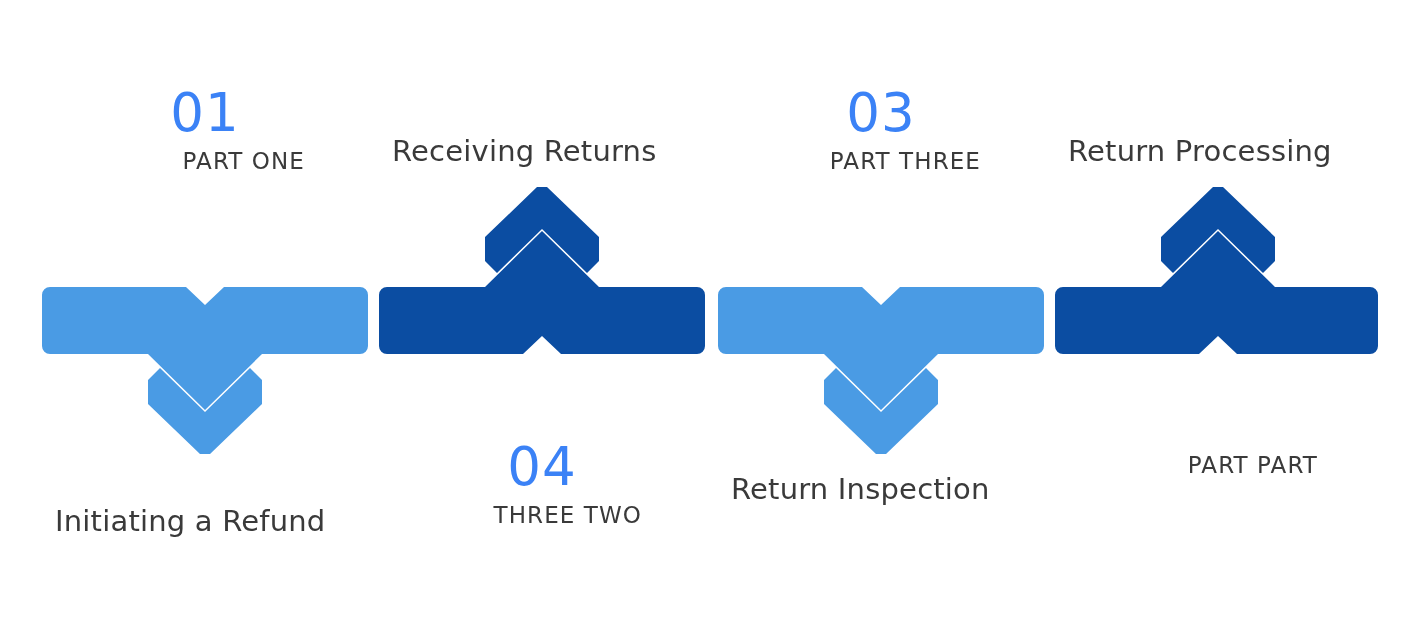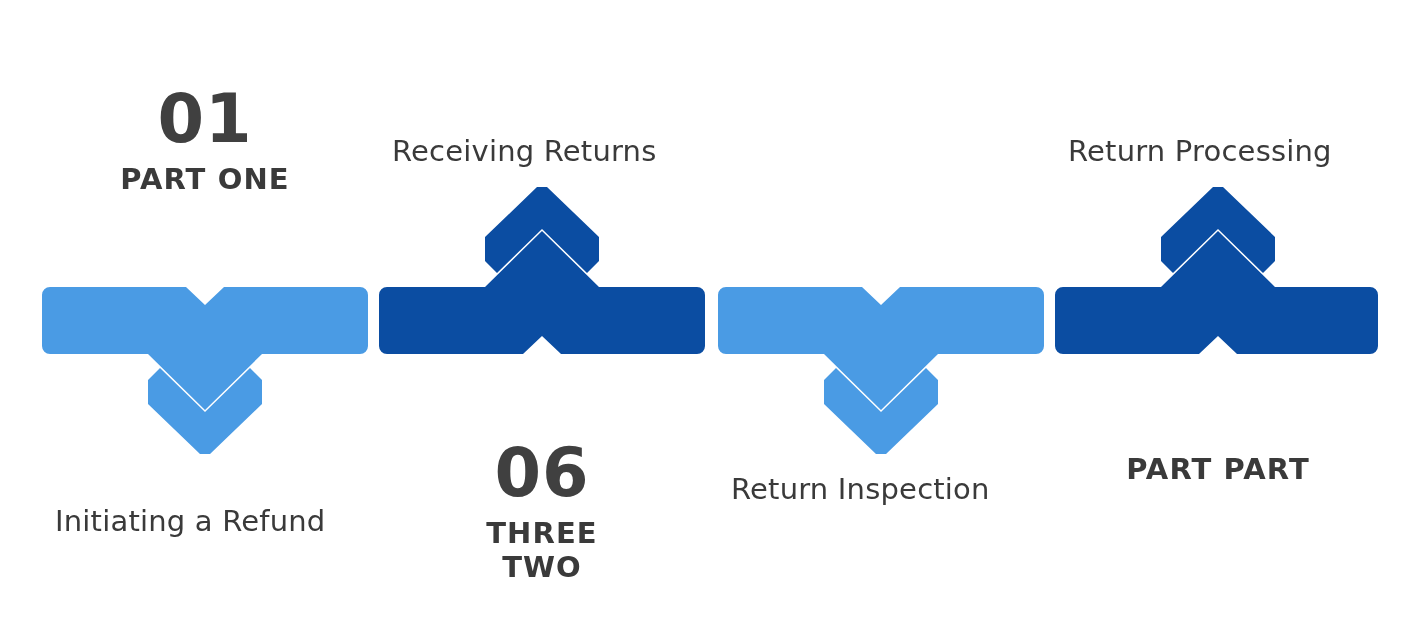--- a/index.html
+++ b/index.html
@@ -22,32 +22,33 @@
   }
 
   
   .label-group {
     position: absolute;
     text-align: center;
     color: #3b3b3b;
     user-select: none;
   }
   .step-number {
-    font-size: 67px;
-    font-weight: 700;
+    font-size: 53px;
+    font-weight: 400;
     line-height: 0.95;
     letter-spacing: 1px;
-    color: #404040;
+    color: #3b82f6;
   }
   .step-part {
-    font-size: 29px;
-    font-weight: 700;
+    font-size: 23px;
+    font-weight: 400;
     letter-spacing: 1.1px;
     color: #3a3a3a;
     margin-top: 10px;
+    text-align: right;
   }
   .step-caption {
     position: absolute;
     font-size: 29px;
     font-weight: 400;
     color: #3a3a3a;
     text-align: left;
     white-space: nowrap;
     letter-spacing: 0.2px;
     user-select: none;
@@ -183,24 +184,28 @@
   </svg>
 
   <div class="label-group" style="left:105px; top:88px; width:200px;">
     <div class="step-number">01</div>
     <div class="step-part">PART ONE</div>
   </div>
   <div class="step-caption" style="left:55px; top:472px; width:300px;margin-top:32px;">Initiating a Refund</div>
 
   <div class="step-caption" style="left:392px; top:134px; width:300px;">Receiving Returns</div>
   <div class="label-group" style="left:442px; top:442px; width:200px;">
-    <div class="step-number">06</div>
+    <div class="step-number">04</div>
     <div class="step-part">THREE TWO</div>
   </div>
 
+  <div class="label-group" style="left:781px; top:88px; width:200px;">
+    <div class="step-number">03</div>
+    <div class="step-part">PART THREE</div>
+  </div>
   <div class="step-caption" style="left:1068px; top:134px; width:300px;">Return Processing</div>
 
   <div class="step-caption" style="left:731px; top:472px; width:300px;">Return Inspection</div>
   <div class="label-group" style="left:1118px; top:442px; width:200px;">
     <div class="step-part">PART PART</div>
   </div>
 
 </div>
 
 </body></html>

